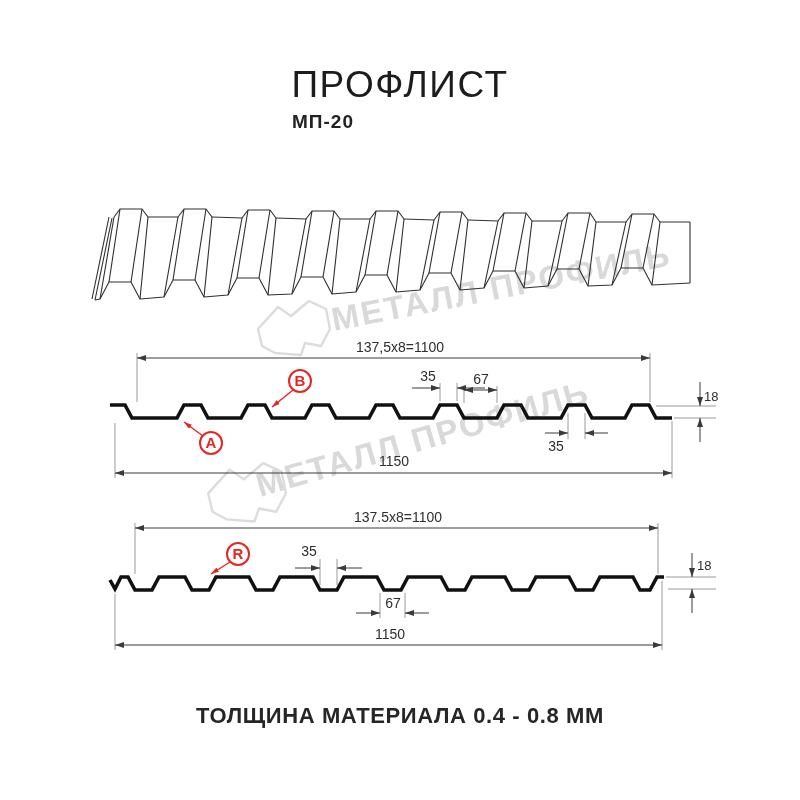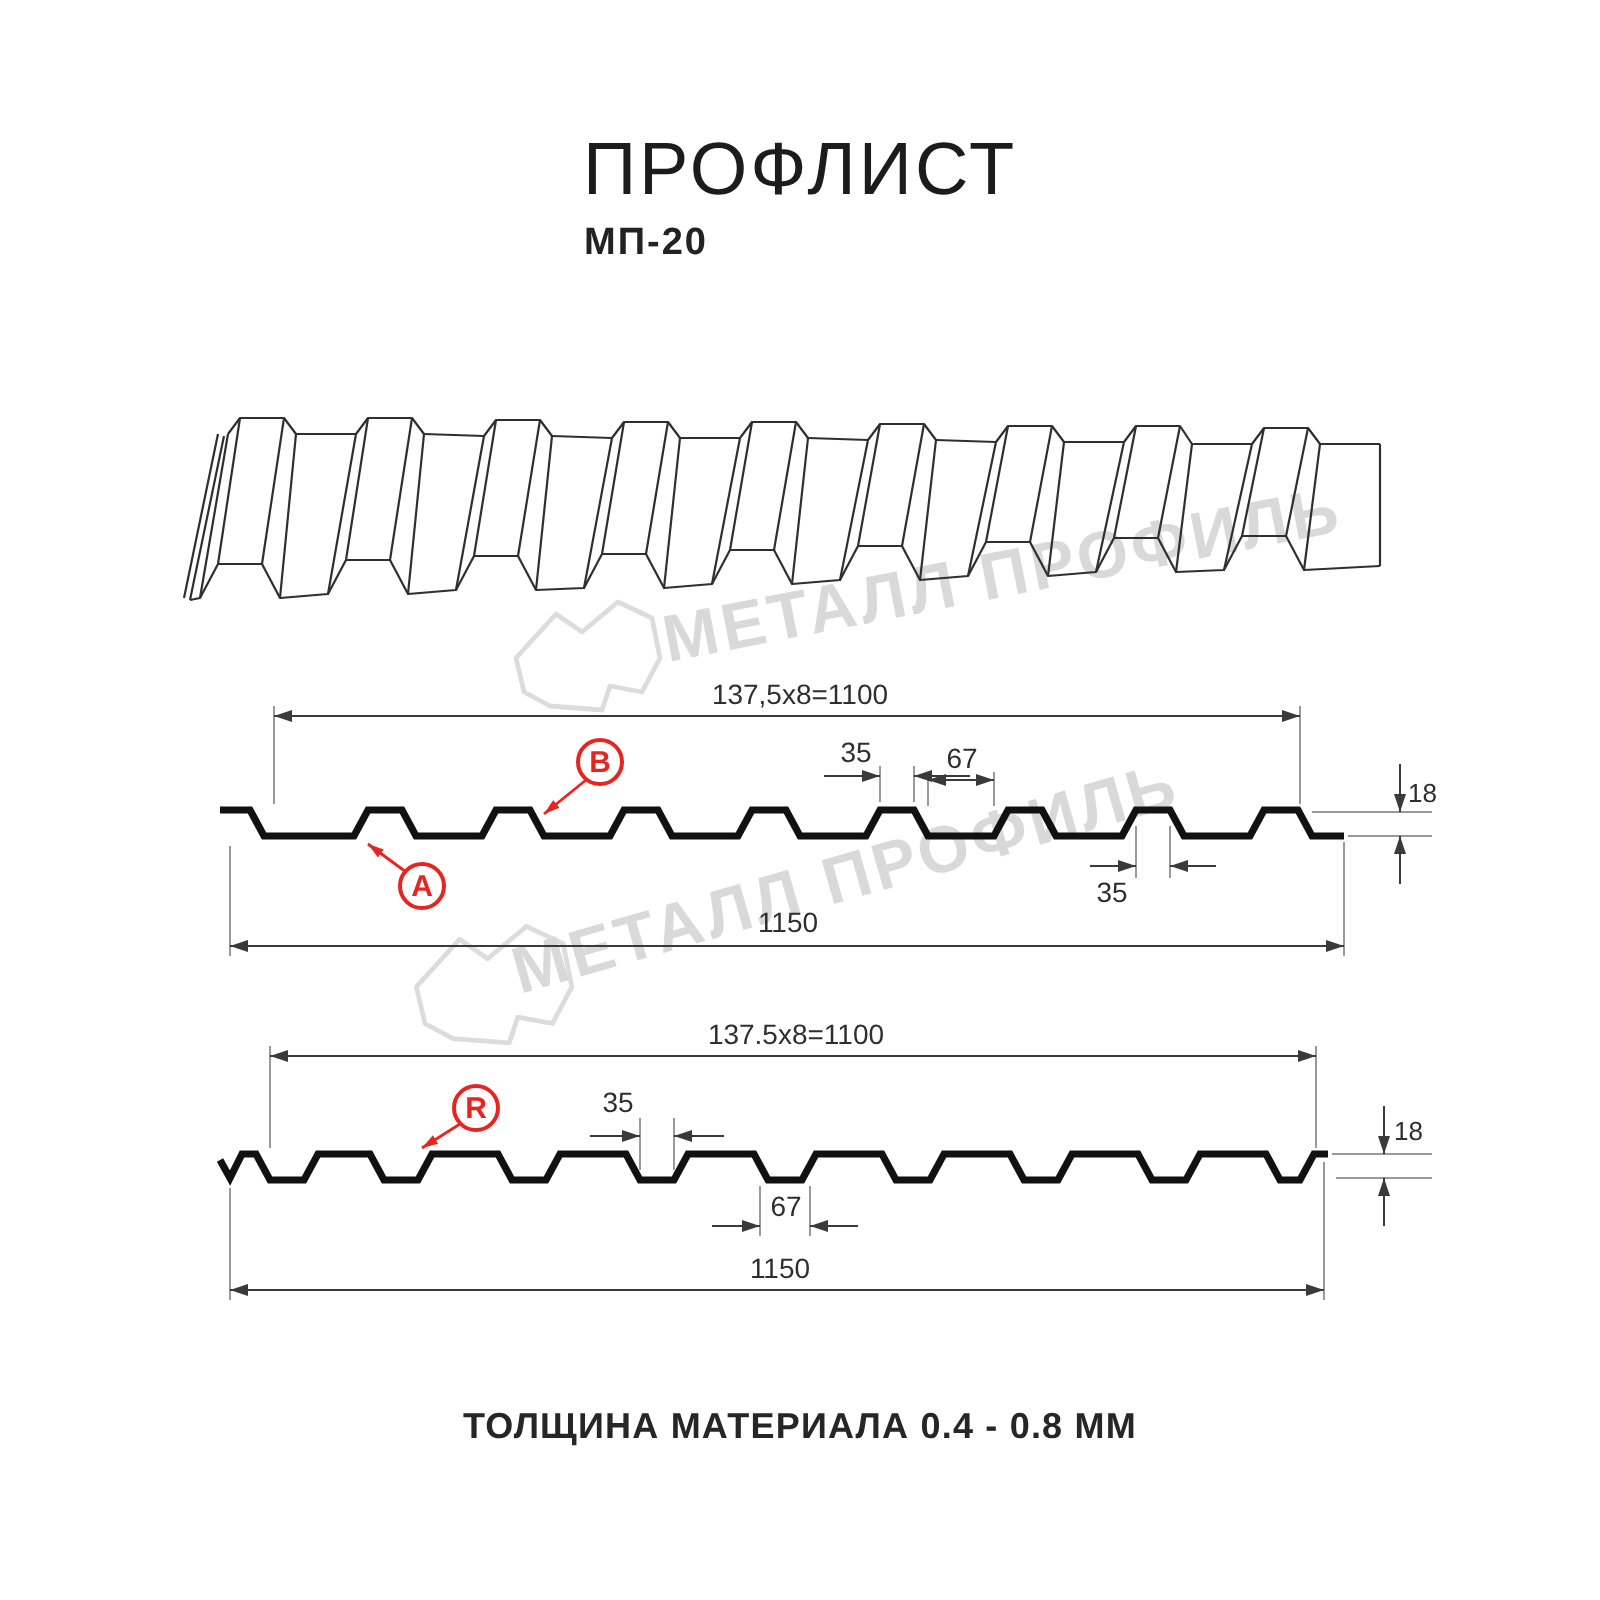--- a/index.html
+++ b/index.html
@@ -2,21 +2,21 @@
 <html><head>
 <meta charset="utf-8">
 <style>
   html,body{margin:0;padding:0;background:#ffffff;}
   body{width:800px;height:800px;position:relative;font-family:"Liberation Sans",sans-serif;overflow:hidden;}
   .title{position:absolute;top:64px;left:0;width:800px;text-align:center;
          font-size:37px;font-weight:400;letter-spacing:1.5px;color:#1c1c1c;}
   .subtitle{position:absolute;top:111px;left:0;width:646px;text-align:center;
          font-size:19px;font-weight:600;letter-spacing:1px;color:#222;}
   .footer-note{position:absolute;top:703px;left:0;width:800px;text-align:center;
-         font-size:18px;font-weight:600;letter-spacing:.6px;color:#262626;}
+         font-size:22px;font-weight:600;letter-spacing:.6px;color:#262626;}
   svg.drawing{position:absolute;left:0;top:0;}
   svg text{font-family:"Liberation Sans",sans-serif;}
   .dim-label{font-size:14px;fill:#2e2e2e;}
   .dim-label-sm{font-size:13px;fill:#2e2e2e;}
   .callout-letter{font-size:15px;font-weight:bold;fill:#e52620;}
   .wm-text{font-size:33px;font-weight:bold;letter-spacing:2px;fill:#d9d9d9;}
 </style>
 </head>
 <body>
 

